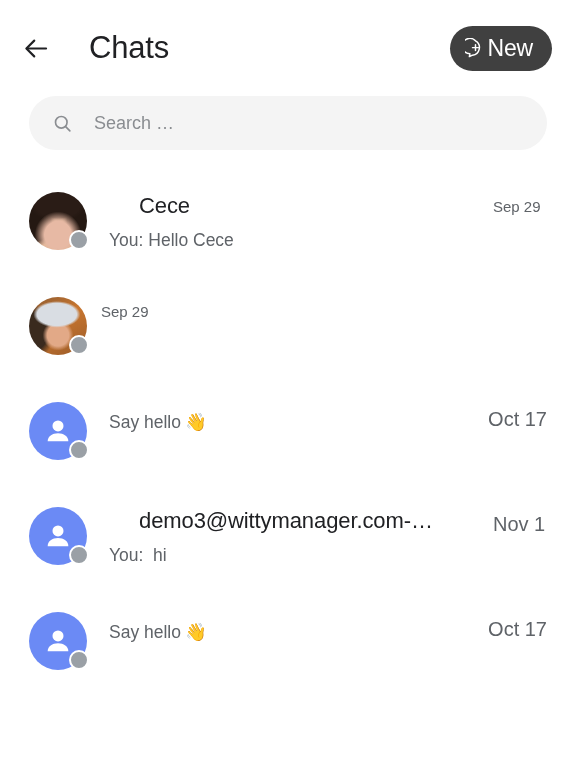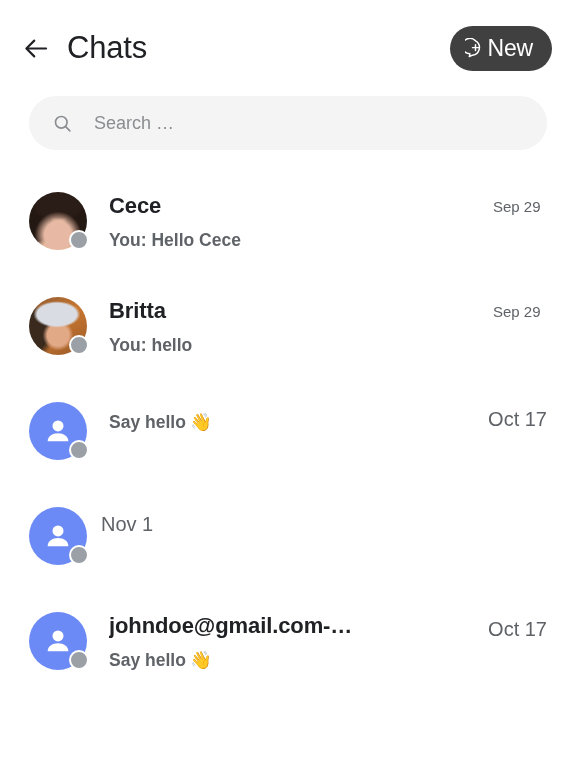--- a/index.html
+++ b/index.html
@@ -17,20 +17,21 @@
     background: #ffffff;
     overflow: hidden;
   }
 
   
   .header {
     display: flex;
     align-items: center;
     height: 96px;
     padding: 0 24px 0 14px;
+    gap: 22px;
   }
   .back-btn {
     width: 44px;
     height: 44px;
     display: flex;
     align-items: center;
     justify-content: center;
     border: none;
     background: transparent;
     cursor: pointer;
@@ -157,32 +158,33 @@
   }
 
   .chat-body {
     flex: 1 1 auto;
     min-width: 0;
     margin-left: 22px;
     padding-top: 2px;
   }
   .chat-name {
     font-size: 22px;
-    font-weight: 700;
+    font-weight: 400;
     color: #202124;
     letter-spacing: -0.1px;
     line-height: 28px;
     white-space: nowrap;
     overflow: hidden;
     text-overflow: ellipsis;
+    margin-left: 30px;
   }
   .chat-preview {
     margin-top: 8px;
     font-size: 17.5px;
-    font-weight: 700;
+    font-weight: 400;
     color: #5f6368;
     line-height: 24px;
     white-space: pre;
     overflow: hidden;
     text-overflow: ellipsis;
   }
   .chat-date {
     flex: 0 0 auto;
     margin-left: 14px;
     padding-top: 8px;
@@ -246,24 +248,20 @@
         <div class="chat-preview">You: Hello Cece</div>
       </div>
       <div class="chat-date">Sep 29</div>
     </div>
 
     <div class="chat-row">
       <div class="avatar-wrap">
         <div class="avatar photo-britta"></div>
         <div class="status-dot"></div>
       </div>
-      <div class="chat-body">
-        <div class="chat-name">Britta</div>
-        <div class="chat-preview">You: hello</div>
-      </div>
       <div class="chat-date">Sep 29</div>
     </div>
 
     <div class="chat-row small-date">
       <div class="avatar-wrap">
         <div class="avatar default">
           <span>
             <svg width="34" height="34" viewBox="0 0 24 24" fill="#ffffff">
               <circle cx="12" cy="8.4" r="3.9"></circle>
               <path d="M4.7 19.3c0-3.7 3.3-5.8 7.3-5.8s7.3 2.1 7.3 5.8z"></path>
@@ -283,36 +281,39 @@
         <div class="avatar default">
           <span>
             <svg width="34" height="34" viewBox="0 0 24 24" fill="#ffffff">
               <circle cx="12" cy="8.4" r="3.9"></circle>
               <path d="M4.7 19.3c0-3.7 3.3-5.8 7.3-5.8s7.3 2.1 7.3 5.8z"></path>
             </svg>
           </span>
         </div>
         <div class="status-dot"></div>
       </div>
+      <div class="chat-body">
+        <div class="chat-name">demo3@wittymanager.com-…</div>
+        <div class="chat-preview">You:  hi</div>
+      </div>
       <div class="chat-date">Nov 1</div>
     </div>
 
     <div class="chat-row small-date">
       <div class="avatar-wrap">
         <div class="avatar default">
           <span>
             <svg width="34" height="34" viewBox="0 0 24 24" fill="#ffffff">
               <circle cx="12" cy="8.4" r="3.9"></circle>
               <path d="M4.7 19.3c0-3.7 3.3-5.8 7.3-5.8s7.3 2.1 7.3 5.8z"></path>
             </svg>
           </span>
         </div>
         <div class="status-dot"></div>
       </div>
       <div class="chat-body">
-        <div class="chat-name">johndoe@gmail.com-…</div>
         <div class="chat-preview">Say hello 👋</div>
       </div>
       <div class="chat-date">Oct 17</div>
     </div>
 
   </div>
 </div>
 
 </body></html>

